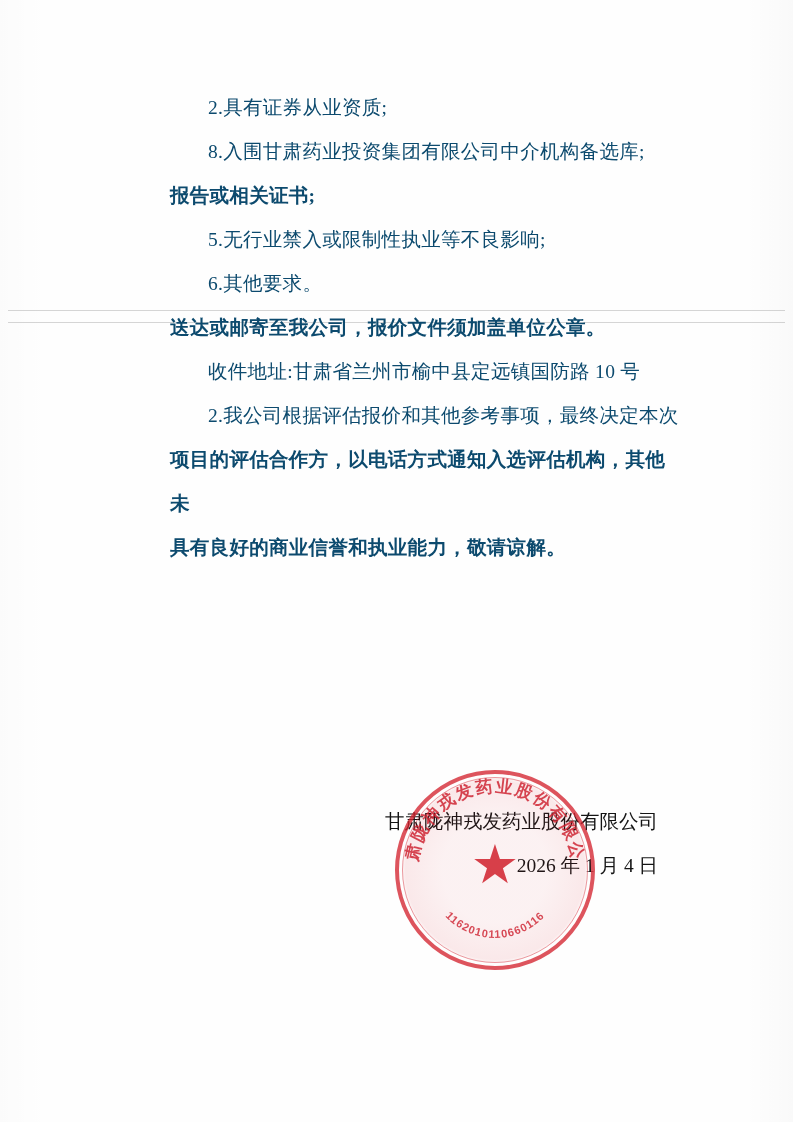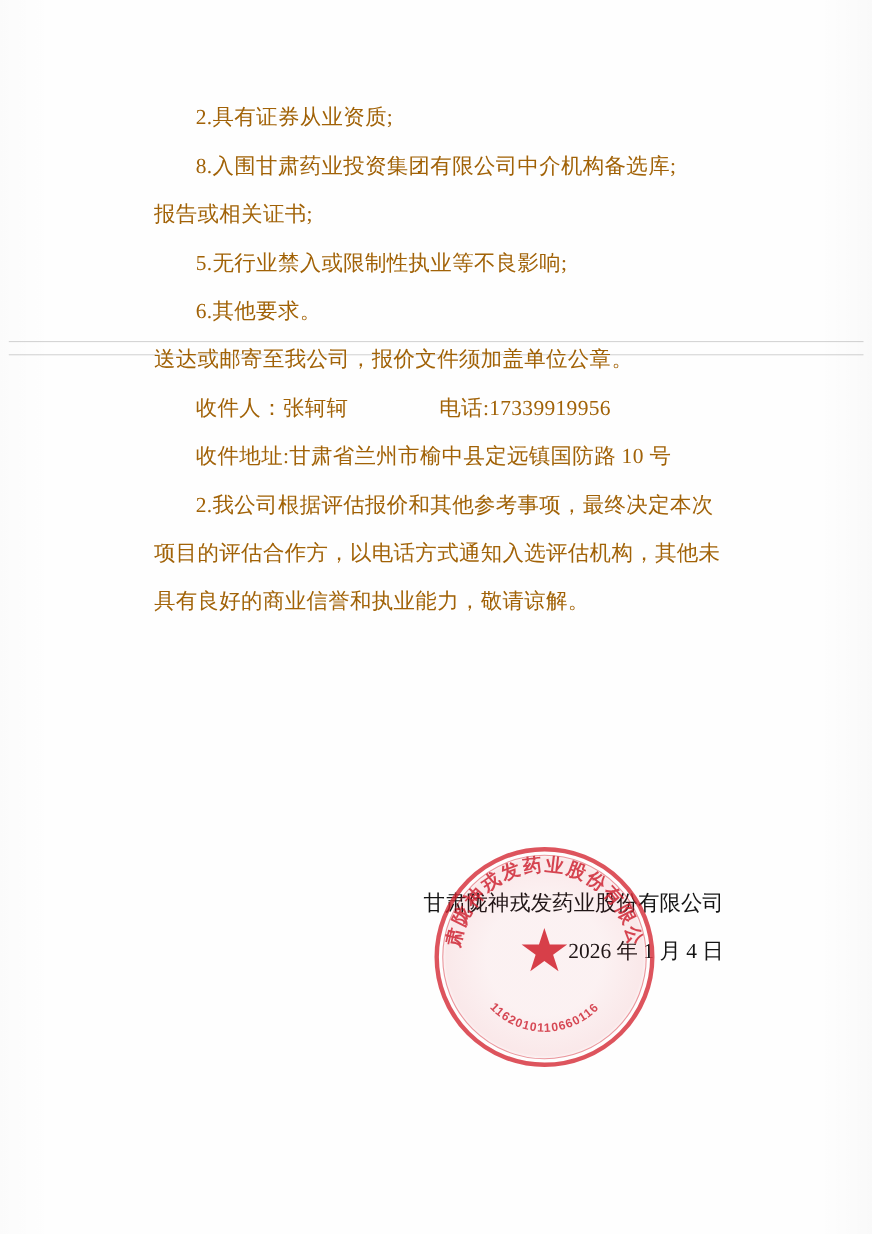--- a/index.html
+++ b/index.html
@@ -33,27 +33,29 @@
     position: absolute;
     left: 140px;
     top: 86px;
     width: 540px;
   }
   .line {
     font-size: 19.5px;
     line-height: 44px;
     letter-spacing: 0.3px;
     white-space: pre-wrap;
-    color: #a16207;
+    color: #0c4a6e;
+    margin-left: 30px;
   }
   .indent {
     text-indent: 38px;
   }
   .noindent {
     text-indent: 0;
+    font-weight: bold;
   }
   
   .scanline {
     position: absolute;
     left: 8px;
     right: 8px;
     height: 1px;
     background: rgba(120,120,120,0.30);
   }
   .scanline.s1 { top: 310px; }
@@ -148,21 +150,20 @@
   <div class="scanline s1"></div>
   <div class="scanline s2"></div>
 
   <div class="content">
     <div class="line indent">2.具有证券从业资质;</div>
     <div class="line indent">8.入围甘肃药业投资集团有限公司中介机构备选库;</div>
     <div class="line noindent">报告或相关证书;</div>
     <div class="line indent">5.无行业禁入或限制性执业等不良影响;</div>
     <div class="line indent">6.其他要求。</div>
     <div class="line noindent">送达或邮寄至我公司，报价文件须加盖单位公章。</div>
-    <div class="line indent">收件人：张轲轲                电话:17339919956</div>
     <div class="line indent">收件地址:甘肃省兰州市榆中县定远镇国防路 10 号</div>
     <div class="line indent">2.我公司根据评估报价和其他参考事项，最终决定本次</div>
     <div class="line noindent">项目的评估合作方，以电话方式通知入选评估机构，其他未</div>
     <div class="line noindent">具有良好的商业信誉和执业能力，敬请谅解。</div>
   </div>
 
   <div class="sign-block">
     <div class="sign-line">甘肃陇神戎发药业股份有限公司</div>
     <div class="sign-line">2026 年 1 月 4 日</div>
   </div>

